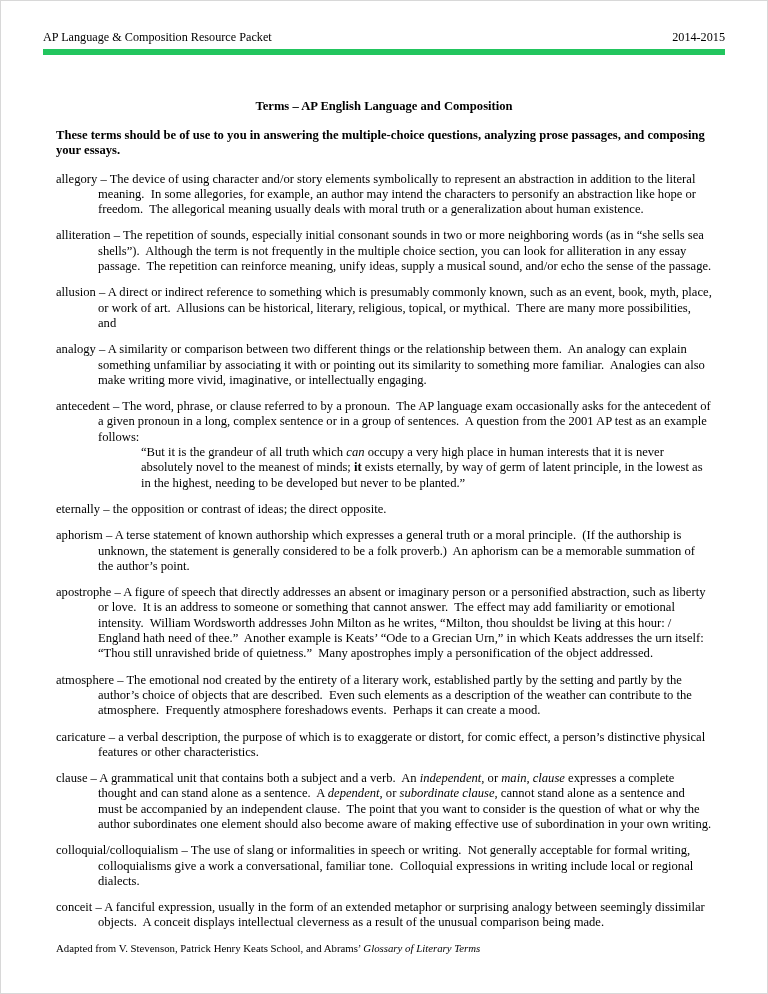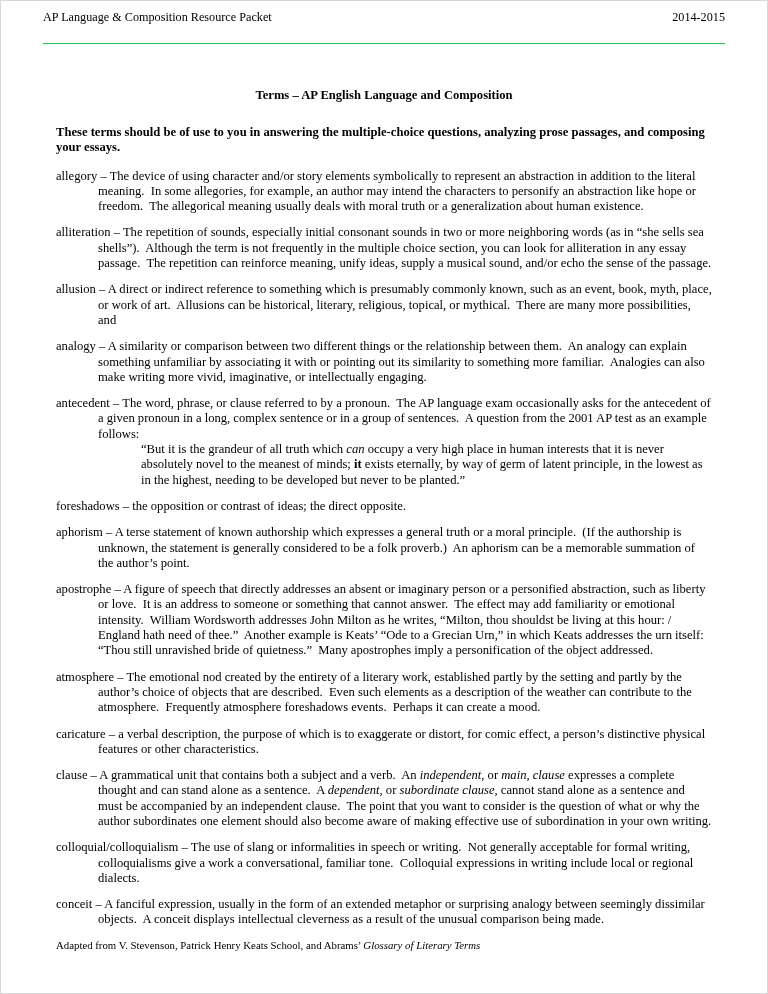--- a/index.html
+++ b/index.html
@@ -13,35 +13,36 @@
     padding: 9px 42px 44px 42px;
     display: flex;
     flex-direction: column;
     overflow: hidden;
   }
   .page-header {
     display: flex;
     justify-content: space-between;
     font-size: 12.2px;
     line-height: 14px;
-    padding-bottom: 19px;
-    border-bottom: 1px solid #22c55e;
+    padding-bottom: 5px;
+    border-bottom: 6px solid #22c55e;
+    margin-top: 20px;
   }
   .doc-main { margin: 0 13px; flex: 0 0 auto; }
   .doc-title {
     text-align: center;
     font-weight: bold;
     font-size: 12.6px;
     margin: 44px 0 0 0;
   }
   .intro {
     font-weight: bold;
     font-size: 12.6px;
     line-height: 15.3px;
-    margin: 22px 0 0 0;
+    margin: 14px 0 0 0;
   }
   .terms { margin-top: 13px; }
   .term-entry { margin-bottom: 11px; }
   .term-block {
     margin: 0;
     font-size: 12.6px;
     line-height: 15.3px;
     padding-left: 42px;
     text-indent: -42px;
     white-space: pre-wrap;
@@ -82,21 +83,21 @@
           <p class="term-block indent-0"><span class="term-word">allusion</span><span> – A direct or indirect reference to something which is presumably commonly known, such as an event, book, myth, place, or work of art.  Allusions can be historical, literary, religious, topical, or mythical.  There are many more possibilities, and</span></p>
         </div>
         <div class="term-entry">
           <p class="term-block indent-0"><span class="term-word">analogy</span><span> – A similarity or comparison between two different things or the relationship between them.  An analogy can explain something unfamiliar by associating it with or pointing out its similarity to something more familiar.  Analogies can also make writing more vivid, imaginative, or intellectually engaging.</span></p>
         </div>
         <div class="term-entry">
           <p class="term-block indent-0"><span class="term-word">antecedent</span><span> – The word, phrase, or clause referred to by a pronoun.  The AP language exam occasionally asks for the antecedent of a given pronoun in a long, complex sentence or in a group of sentences.  A question from the 2001 AP test as an example follows:</span></p>
           <p class="term-block indent-1"><span>“But it is the grandeur of all truth which </span><span class="it">can</span><span> occupy a very high place in human interests that it is never absolutely novel to the meanest of minds; </span><span class="bd">it</span><span> exists eternally, by way of germ of latent principle, in the lowest as in the highest, needing to be developed but never to be planted.”</span></p>
         </div>
         <div class="term-entry">
-          <p class="term-block indent-0"><span class="term-word">foreshadows</span><span> – the opposition or contrast of ideas; the direct opposite.</span></p>
+          <p class="term-block indent-0"><span class="term-word">eternally</span><span> – the opposition or contrast of ideas; the direct opposite.</span></p>
         </div>
         <div class="term-entry">
           <p class="term-block indent-0"><span class="term-word">aphorism</span><span> – A terse statement of known authorship which expresses a general truth or a moral principle.  (If the authorship is unknown, the statement is generally considered to be a folk proverb.)  An aphorism can be a memorable summation of the author’s point.</span></p>
         </div>
         <div class="term-entry">
           <p class="term-block indent-0"><span class="term-word">apostrophe</span><span> – A figure of speech that directly addresses an absent or imaginary person or a personified abstraction, such as liberty or love.  It is an address to someone or something that cannot answer.  The effect may add familiarity or emotional intensity.  William Wordsworth addresses John Milton as he writes, “Milton, thou shouldst be living at this hour: / England hath need of thee.”  Another example is Keats’ “Ode to a Grecian Urn,” in which Keats addresses the urn itself: “Thou still unravished bride of quietness.”  Many apostrophes imply a personification of the object addressed.</span></p>
         </div>
         <div class="term-entry">
           <p class="term-block indent-0"><span class="term-word">atmosphere</span><span> – The emotional nod created by the entirety of a literary work, established partly by the setting and partly by the author’s choice of objects that are described.  Even such elements as a description of the weather can contribute to the atmosphere.  Frequently atmosphere foreshadows events.  Perhaps it can create a mood.</span></p>
         </div>

